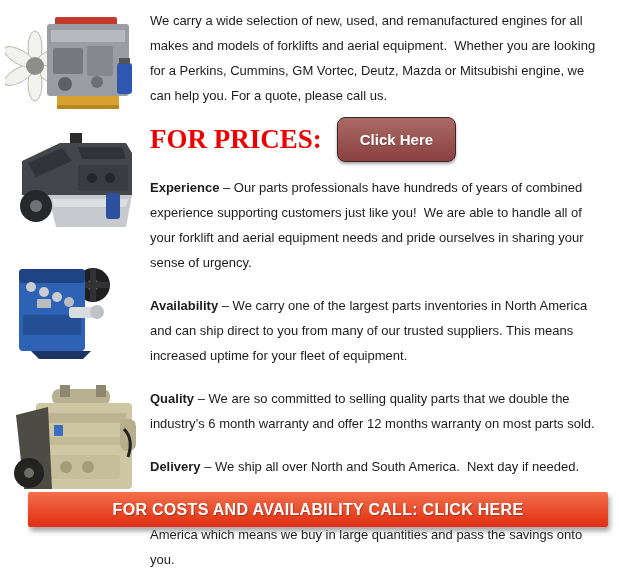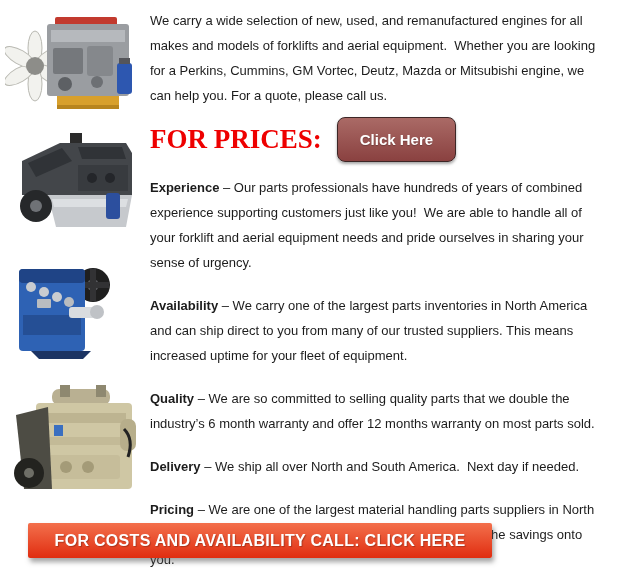--- a/index.html
+++ b/index.html
@@ -42,21 +42,21 @@
     padding: 13px 22px;
     font-family: "Liberation Sans", "DejaVu Sans", sans-serif;
     font-size: 15px; font-weight: 700; color: #ffffff;
     background: linear-gradient(#aa6a66, #8a4140);
     border: 1px solid #3d2626; border-radius: 8px;
     box-shadow: 0 2px 3px rgba(0,0,0,0.35);
     text-shadow: 0 1px 1px rgba(0,0,0,0.25);
   }
   
   .banner {
-    position: absolute; left: 28px; top: 523px; width: 464px; height: 35px;
+    position: absolute; left: 28px; top: 492px; width: 580px; height: 35px;
     display: flex; align-items: center; justify-content: center;
     background: linear-gradient(#f3704c, #e02d10);
     border-radius: 2px; cursor: pointer;
     box-shadow: 2px 4px 5px rgba(90,90,90,0.55);
   }
   .banner span {
     color: #ffffff; font-size: 16px; font-weight: 700; letter-spacing: 0.3px;
     text-shadow: 1px 1px 1px rgba(0,0,0,0.25);
   }
 </style>

